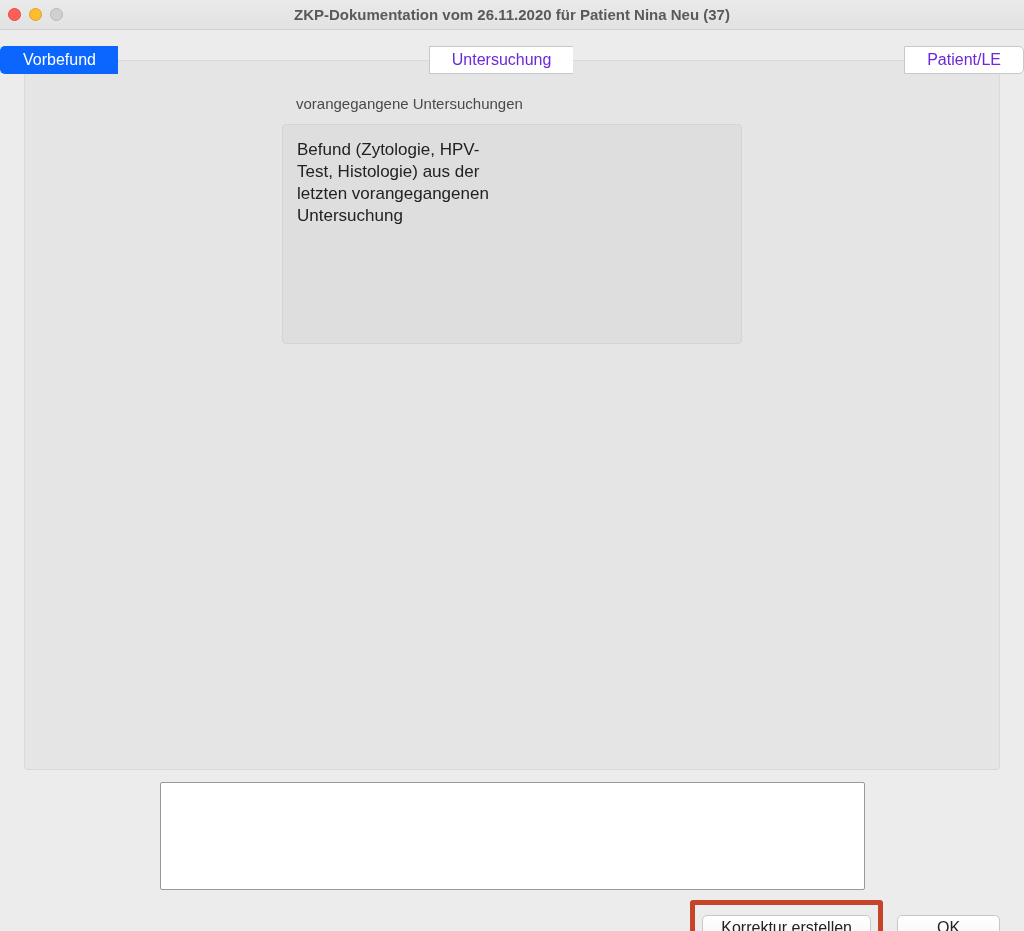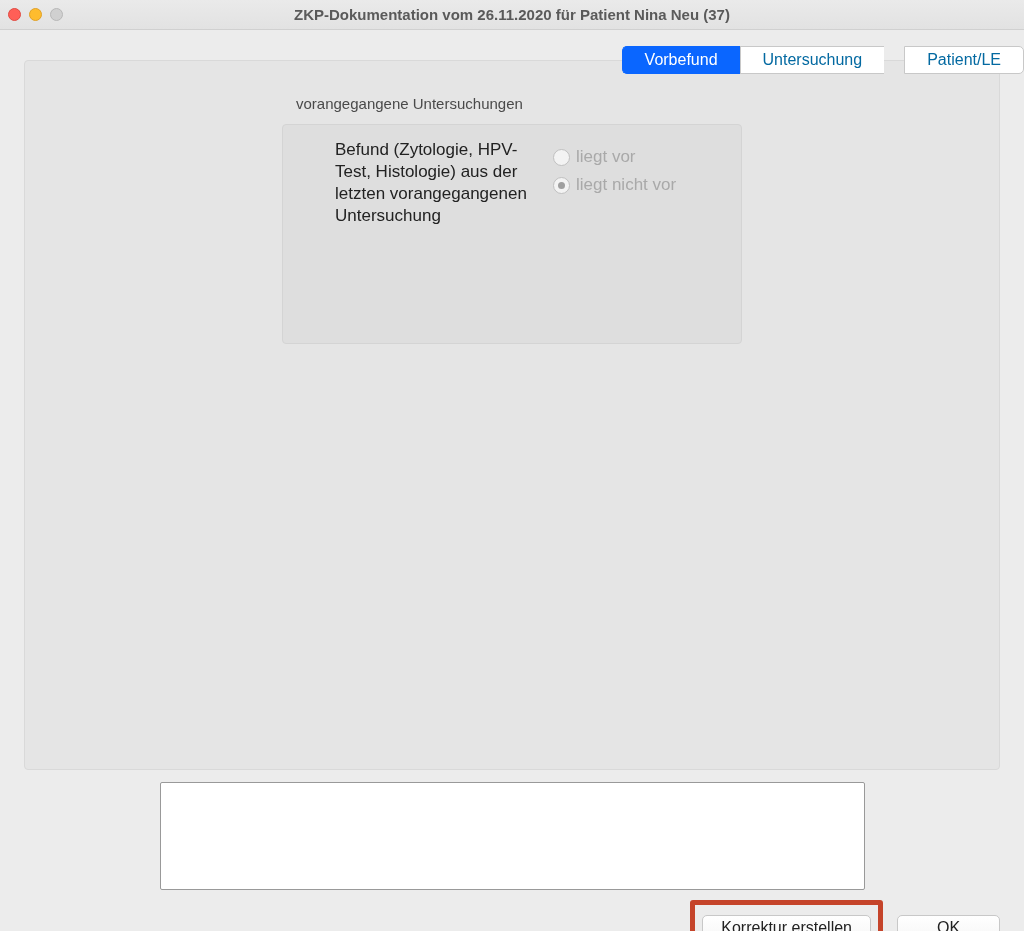--- a/index.html
+++ b/index.html
@@ -41,32 +41,32 @@
     left: 0; right: 0;
     text-align: center;
     font-size: 15px;
     color: #5a5a5a;
     font-weight: 600;
     pointer-events: none;
   }
 
   .segmented {
     display: flex;
-    justify-content: flex-end;
+    justify-content: space-between;
     margin-top: 16px;
     position: relative;
     z-index: 2;
   }
   .segmented .seg {
     background: #fff;
     border: 1px solid #c8c8c8;
     border-right-width: 0;
     padding: 4px 22px;
     font-size: 16px;
-    color: #0369a1;
+    color: #6d28d9;
     cursor: pointer;
     height: 28px;
     display: flex;
     align-items: center;
   }
   .segmented .seg:first-child { border-radius: 5px 0 0 5px; }
   .segmented .seg:last-child  { border-right-width: 1px; border-radius: 0 5px 5px 0; margin-left: 20px; }
   .segmented .seg.active {
     background: #0a66ff;
     color: #fff;
@@ -100,21 +100,20 @@
     padding: 14px 14px 14px 14px;
     height: 220px;
     display: flex;
     gap: 8px;
   }
   .form-label {
     width: 210px;
     font-size: 17px;
     color: #222;
     line-height: 1.3;
-    margin-left: 38px;
   }
   .radio-col {
     flex: 1;
     padding-top: 4px;
   }
   .radio-row {
     display: flex;
     align-items: center;
     gap: 6px;
     height: 28px;
@@ -194,32 +193,20 @@
   <div class="seg active">Vorbefund</div>
   <div class="seg">Untersuchung</div>
   <div class="seg">Patient/LE</div>
 </div>
 
 <div class="content-panel">
   <div class="form-area">
     <div class="form-caption">vorangegangene Untersuchungen</div>
     <div class="form-box">
       <div class="form-label">Befund (Zytologie, HPV-Test, Histologie) aus der letzten vorangegangenen Untersuchung</div>
-      <div class="radio-col">
-        <div class="radio-row">
-          <span class="radio-circle"></span>
-          <span>liegt vor</span>
-        </div>
-        <div class="radio-row">
-          <span class="radio-circle">
-              <span class="radio-dot"></span>
-            </span>
-          <span>liegt nicht vor</span>
-        </div>
-      </div>
     </div>
   </div>
 </div>
 
 <textarea class="note-box" value="" style=""></textarea>
 
 <div class="button-row">
   <div class="highlight-frame">
     <button class="mac-button">Korrektur erstellen</button>
   </div>

